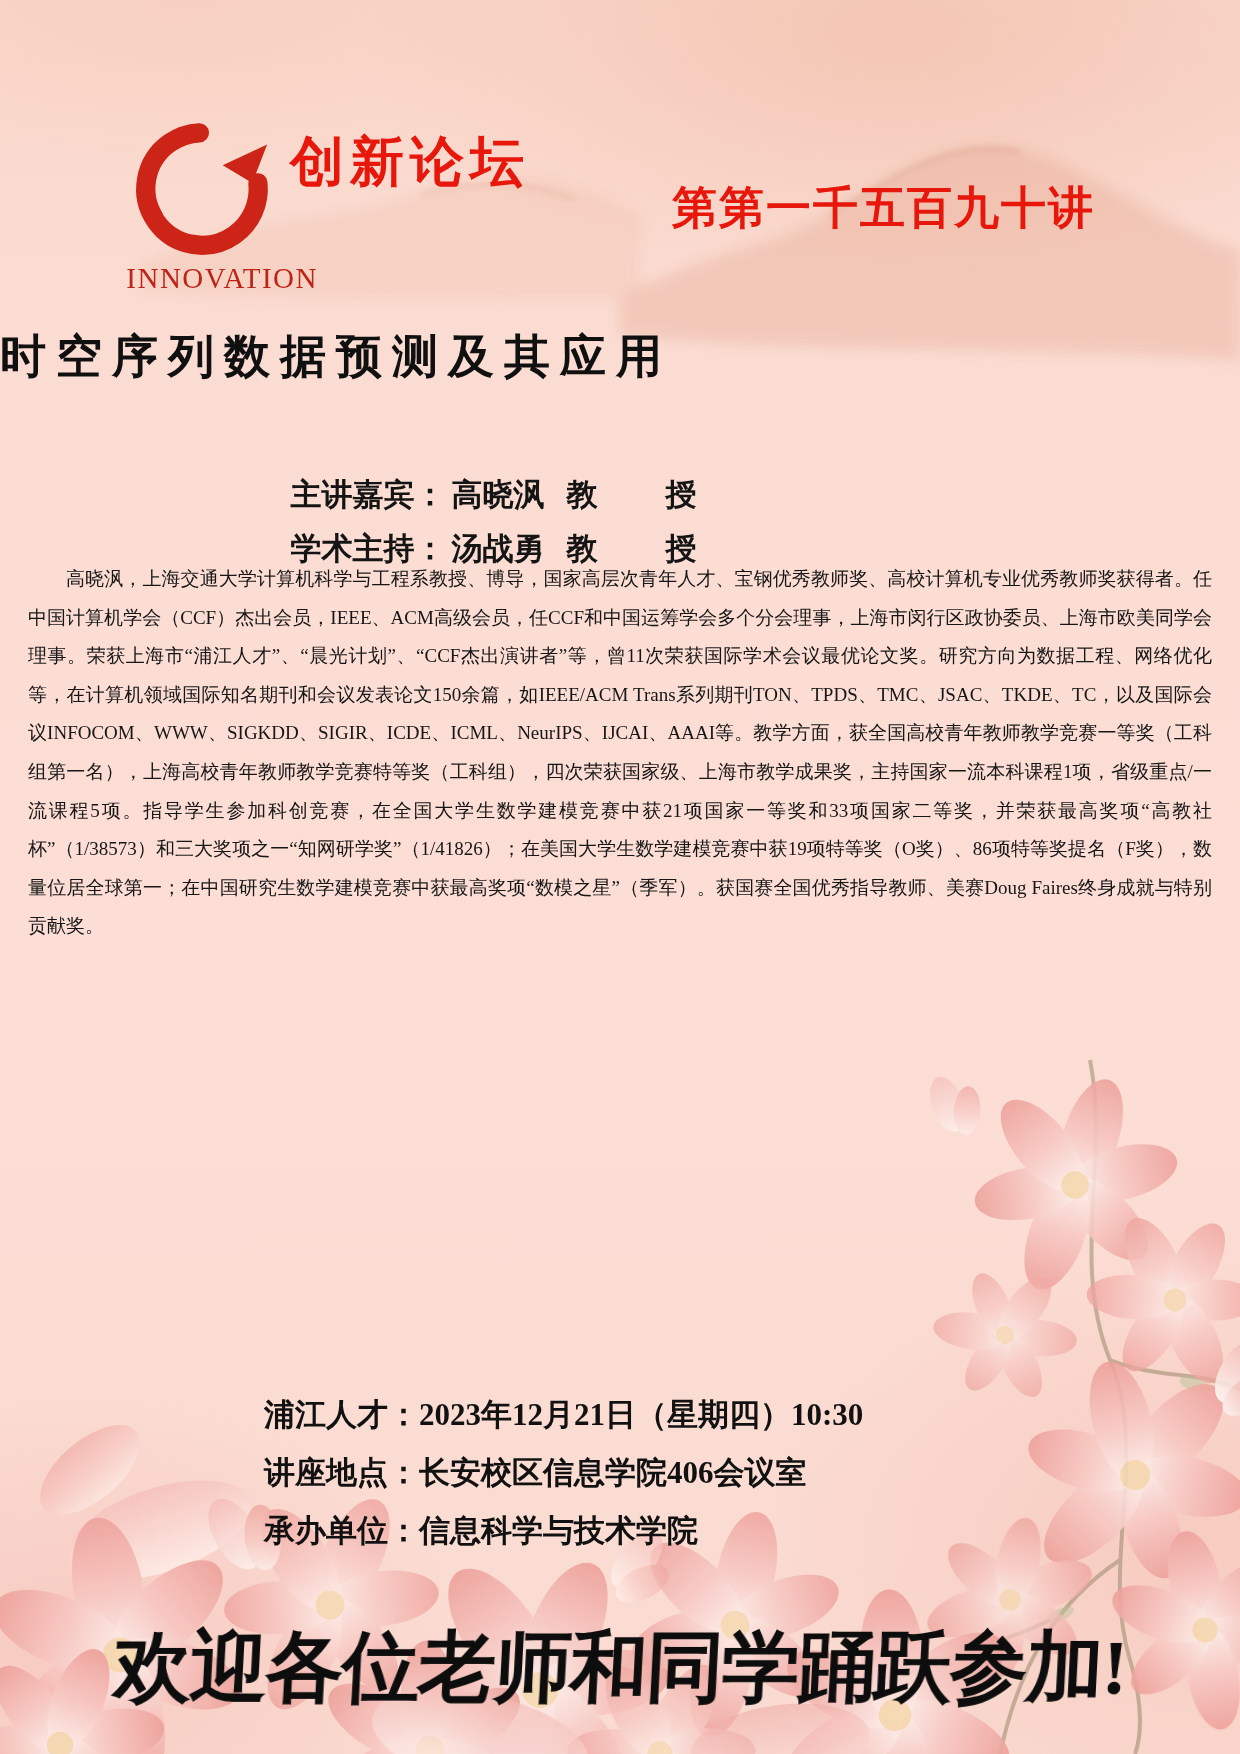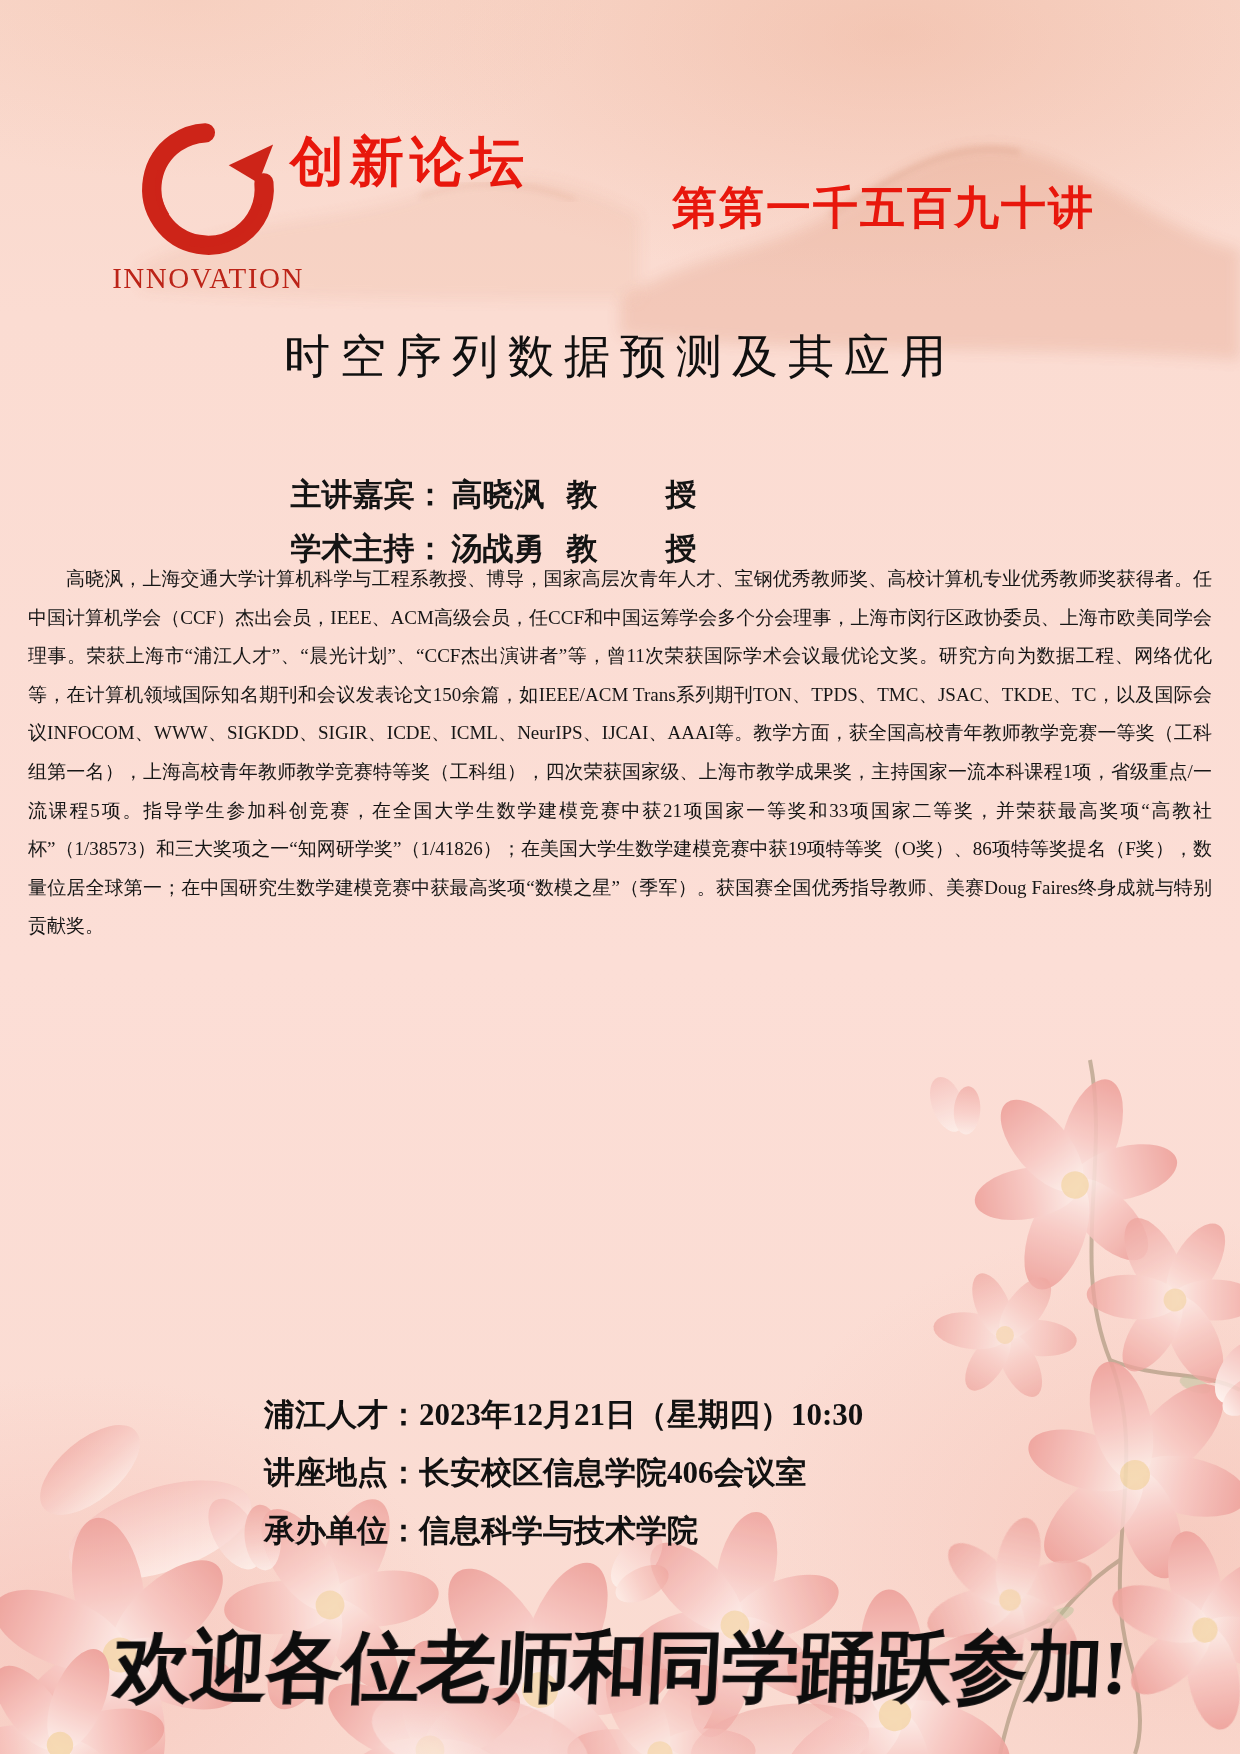--- a/index.html
+++ b/index.html
@@ -12,28 +12,28 @@
       radial-gradient(ellipse 900px 420px at 72% 2%, rgba(231,158,128,0.32), rgba(231,158,128,0) 60%),
       radial-gradient(ellipse 700px 300px at 15% 0%, rgba(238,178,152,0.22), rgba(238,178,152,0) 60%),
       radial-gradient(ellipse 600px 420px at 6% 94%, rgba(243,182,172,0.45), rgba(243,182,172,0) 65%),
       radial-gradient(ellipse 700px 500px at 96% 88%, rgba(240,173,158,0.35), rgba(240,173,158,0) 65%),
       linear-gradient(180deg,#f9d8cb 0%,#fbdcd2 18%,#fcded6 55%,#fadbd1 100%);
   }
   .decor{position:absolute;left:0;top:0;width:1240px;height:1754px;pointer-events:none;}
   .z-text{position:absolute;z-index:5;}
 
   
-  .logo-wrap{left:92px;top:112px;width:232px;text-align:center;}
+  .logo-wrap{left:86px;top:112px;width:232px;text-align:right;}
   .logo-mark{width:148px;height:148px;display:block;margin:0 auto;}
   .logo-text{display:block;margin-top:2px;font-size:29px;letter-spacing:1.5px;color:#bc2418;font-family:"Liberation Serif",serif;}
   .forum-title{left:290px;top:132px;font-size:54px;line-height:1.1;font-weight:900;color:#e8170c;font-family:"Liberation Sans","DejaVu Sans",sans-serif;letter-spacing:6px;}
   .lecture-no{left:672px;top:178px;font-size:45px;font-weight:700;color:#e8170c;letter-spacing:2px;font-family:"Liberation Serif",serif;}
 
   
-  .lecture-title{left:0;top:326px;width:1240px;text-align:center;font-size:46px;font-weight:400;letter-spacing:10px;color:#101010;}
+  .lecture-title{left:0;top:326px;width:1240px;font-size:46px;font-weight:700;letter-spacing:10px;color:#101010;}
 
   
   .speakers{left:0;top:468px;width:989px;text-align:center;font-size:31px;font-weight:700;color:#141414;}
   .speakers .row{line-height:54px;}
   .speakers .name{margin-left:6px;}
   .speakers .rank{margin-left:22px;letter-spacing:2px;}
 
   
   .bio{left:28px;top:560px;width:1184px;font-size:19px;line-height:38.6px;color:#161616;text-align:justify;text-indent:2em;}
 

